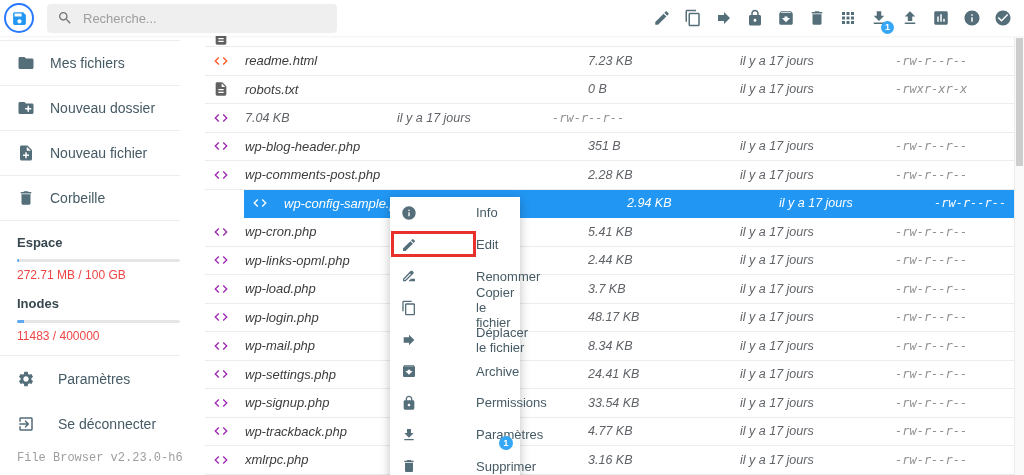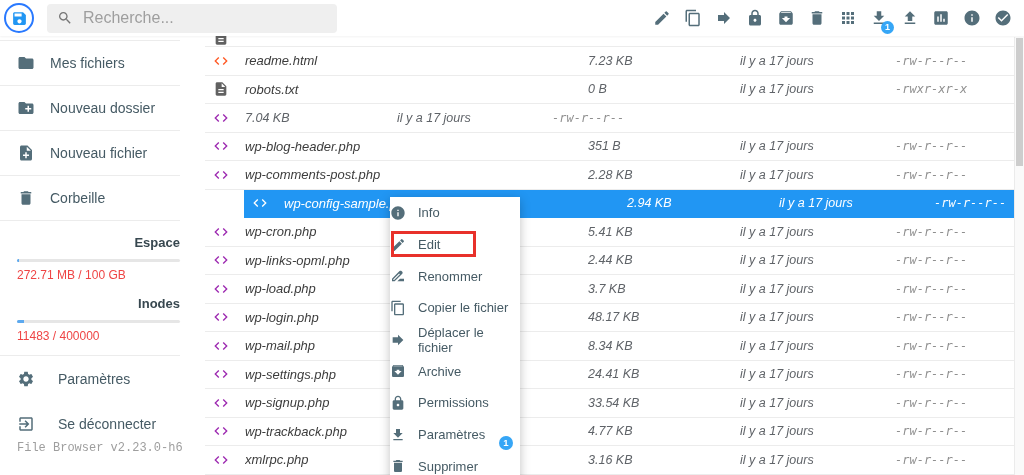--- a/index.html
+++ b/index.html
@@ -6,36 +6,36 @@
   html,body { width:1024px; height:475px; }
   body { font-family:"Liberation Sans", sans-serif; background:#fff; overflow:hidden; position:relative; }
   .app { position:relative; width:1024px; height:475px; background:#fff; }
 
   
   header { position:absolute; top:0; left:0; right:0; height:36px; background:#fff; display:flex; align-items:center; padding-left:4px; box-shadow:0 1px 2px rgba(0,0,0,.05); z-index:5; }
   .logo { width:30px; height:30px; border-radius:50%; border:2.5px solid #2979FF; background:#fff; display:flex; align-items:center; justify-content:center; cursor:pointer; flex:0 0 auto; }
   .logo svg { width:17px; height:17px; color:#2196F3; }
   .search { margin-left:13px; width:290px; height:29px; background:#efefef; border-radius:4px; display:flex; align-items:center; padding-left:10px; }
   .search svg { width:16px; height:16px; color:#757575; flex:0 0 auto; }
-  .search input { border:none; background:transparent; outline:none; margin-left:10px; width:240px; font-size:16px; color:#444; font-family:"Liberation Sans",sans-serif; }
+  .search input { border:none; background:transparent; outline:none; margin-left:10px; width:240px; font-size:13px; color:#444; font-family:"Liberation Sans",sans-serif; }
   .search input::placeholder { color:#9e9e9e; }
   .toolbar { margin-left:auto; display:flex; gap:13px; padding-right:12px; }
   .tool { position:relative; width:18px; height:18px; color:#546E7A; cursor:pointer; }
   .tool svg { width:18px; height:18px; display:block; }
   .badge { border-radius:50%; color:#fff; text-align:center; font-weight:bold; }
   .badge.tb { position:absolute; right:-6px; bottom:-7px; width:13px; height:13px; font-size:9px; line-height:13px; }
 
   
-  aside { position:absolute; top:36px; left:0; width:195px; bottom:14px; background:#fff; }
+  aside { position:absolute; top:36px; left:0; width:195px; bottom:4px; background:#fff; }
   #side-nav { margin-top:4px; border-top:1px solid #ececec; margin-right:15px; }
   .side-item { height:45px; display:flex; align-items:center; padding-left:17px; border-bottom:1px solid #ececec; cursor:pointer; }
   .side-item svg { width:18px; height:18px; color:#546E7A; flex:0 0 auto; }
   .side-item span { margin-left:15px; font-size:14px; color:#455A64; }
   .usage { padding:0 15px 0 17px; }
-  .usage-title { margin-top:14px; font-size:13px; font-weight:bold; color:#37474F;text-align:right; }
+  .usage-title { margin-top:14px; font-size:13px; font-weight:bold; color:#37474F; }
   .bar { margin-top:9px; height:3px; background:#e6e6e6; border-radius:2px; overflow:hidden; }
   .bar .fill { height:100%; background:#5CA9EF; }
   .usage-value { margin-top:6px; font-size:12px; color:#ef4444; }
   #side-bottom { position:absolute; top:319px; left:0; right:0; margin:0 15px 0 0; border-top:1px solid #ececec; }
   #side-bottom .side-item { border-bottom:none;gap:8px; }
   .version { position:absolute; left:17px; bottom:6px; font-size:12px; color:#9e9e9e;font-family:Liberation Mono, monospace; }
 
   
   main { position:absolute; top:36px; left:205px; width:809px; bottom:0; overflow:hidden;font-style:italic; }
   .partial { height:11px; border-bottom:1px solid #ececec; overflow:hidden; display:flex; padding-left:8px; }
@@ -49,21 +49,21 @@
   .row.sel { background:#2196F3; border-bottom-color:#2196F3;margin-left:39px; }
   .row.sel .cell-name, .row.sel .cell-size, .row.sel .cell-date, .row.sel .cell-perm { color:#fff; }
   .row.sel svg { color:#fff !important; }
 
   
   .scrollbar { position:absolute; top:37px; right:0; width:10px; bottom:0; background:#fafafa; border-left:1px solid #ebebeb; }
   .scrollbar .thumb { position:absolute; top:1px; left:1px; right:1px; height:128px; background:#cdcdcd; }
 
   
   .context-menu { position:absolute; left:390px; top:197px; width:130px; background:#fff; box-shadow:0 3px 10px rgba(0,0,0,.25); z-index:10; }
-  .menu-item { position:relative; height:31.7px; display:flex; align-items:center; cursor:pointer; }
+  .menu-item { position:relative; height:31.7px; display:flex; align-items:center; padding-left:11px; cursor:pointer;gap:47px; }
   .menu-item svg { width:16px; height:16px; color:#546E7A; flex:0 0 auto; }
   .menu-item span.lbl { margin-left:12px; font-size:13px; color:#455A64; }
   .hl { position:absolute; left:1px; top:2px; width:85px; height:26px; border:3px solid #E8312A; pointer-events:none; }
   .badge.mn { position:absolute; right:7px; top:17px; width:14px; height:14px; font-size:9.5px; line-height:14px; }
 </style>
 </head>
 <body>
 
 <div class="app">
 

